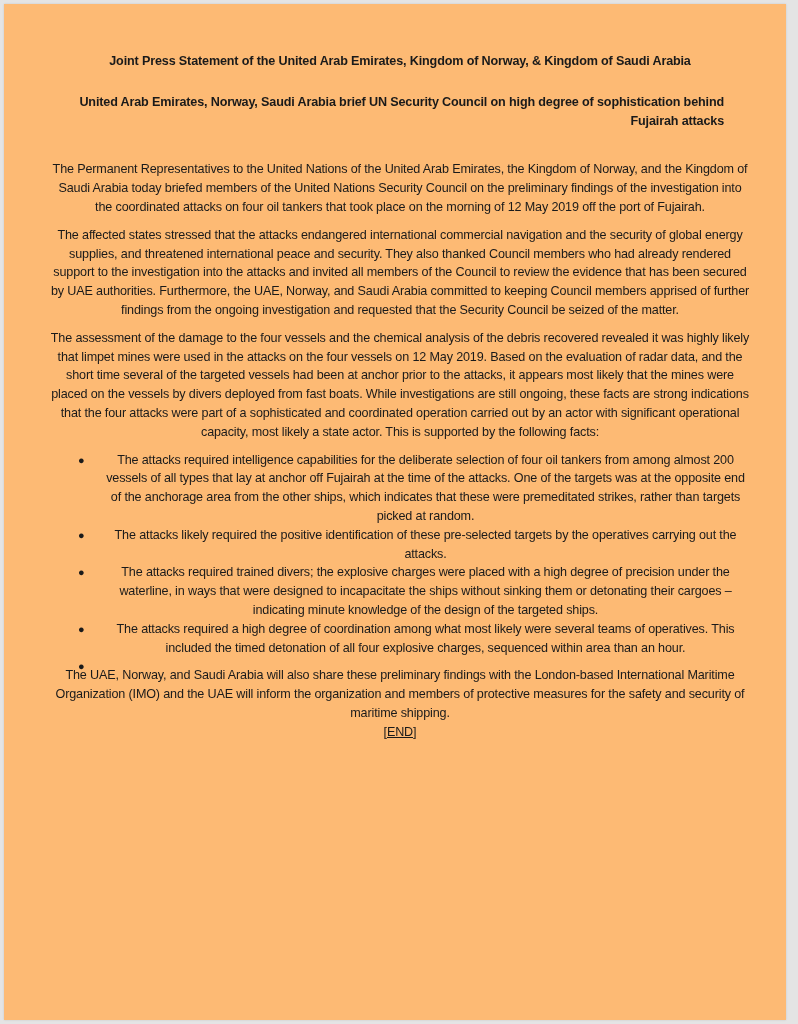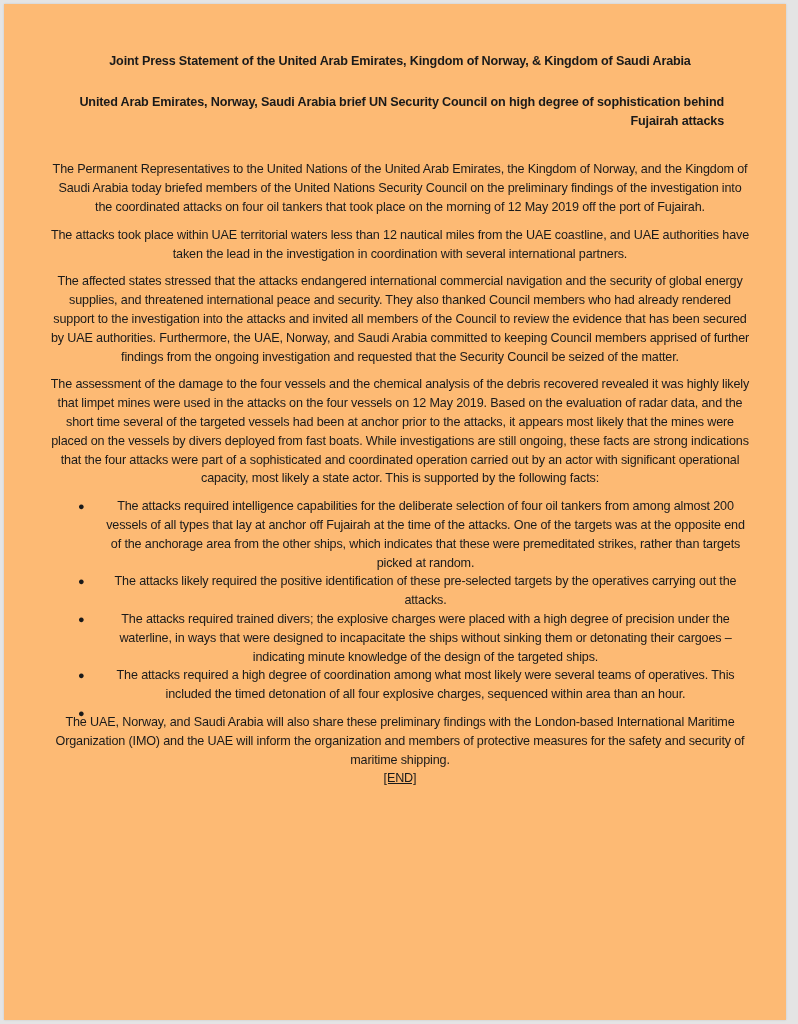--- a/index.html
+++ b/index.html
@@ -64,21 +64,20 @@
   <div class="doc">
 
     <div>
       <p class="heading">Joint Press Statement of the United Arab Emirates, Kingdom of Norway, &amp; Kingdom of Saudi Arabia</p>
     </div>
 
     <p class="heading subtitle">United Arab Emirates, Norway, Saudi Arabia brief UN Security Council on high degree of sophistication behind Fujairah attacks</p>
 
     <div class="body-block">
       <p class="para">The Permanent Representatives to the United Nations of the United Arab Emirates, the Kingdom of Norway, and the Kingdom of Saudi Arabia today briefed members of the United Nations Security Council on the preliminary findings of the investigation into the coordinated attacks on four oil tankers that took place on the morning of 12 May 2019 off the port of Fujairah.</p>
-      <p class="para">The attacks took place within UAE territorial waters less than 12 nautical miles from the UAE coastline, and UAE authorities have taken the lead in the investigation in coordination with several international partners.</p>
       <p class="para">The affected states stressed that the attacks endangered international commercial navigation and the security of global energy supplies, and threatened international peace and security. They also thanked Council members who had already rendered support to the investigation into the attacks and invited all members of the Council to review the evidence that has been secured by UAE authorities. Furthermore, the UAE, Norway, and Saudi Arabia committed to keeping Council members apprised of further findings from the ongoing investigation and requested that the Security Council be seized of the matter.</p>
       <p class="para">The assessment of the damage to the four vessels and the chemical analysis of the debris recovered revealed it was highly likely that limpet mines were used in the attacks on the four vessels on 12 May 2019. Based on the evaluation of radar data, and the short time several of the targeted vessels had been at anchor prior to the attacks, it appears most likely that the mines were placed on the vessels by divers deployed from fast boats. While investigations are still ongoing, these facts are strong indications that the four attacks were part of a sophisticated and coordinated operation carried out by an actor with significant operational capacity, most likely a state actor. This is supported by the following facts:</p>
 
       <ul class="facts">
         <li>
           <span class="bullet">●</span>
           <span>The attacks required intelligence capabilities for the deliberate selection of four oil tankers from among almost 200 vessels of all types that lay at anchor off Fujairah at the time of the attacks. One of the targets was at the opposite end of the anchorage area from the other ships, which indicates that these were premeditated strikes, rather than targets picked at random.</span>
         </li>
         <li>
           <span class="bullet">●</span>

